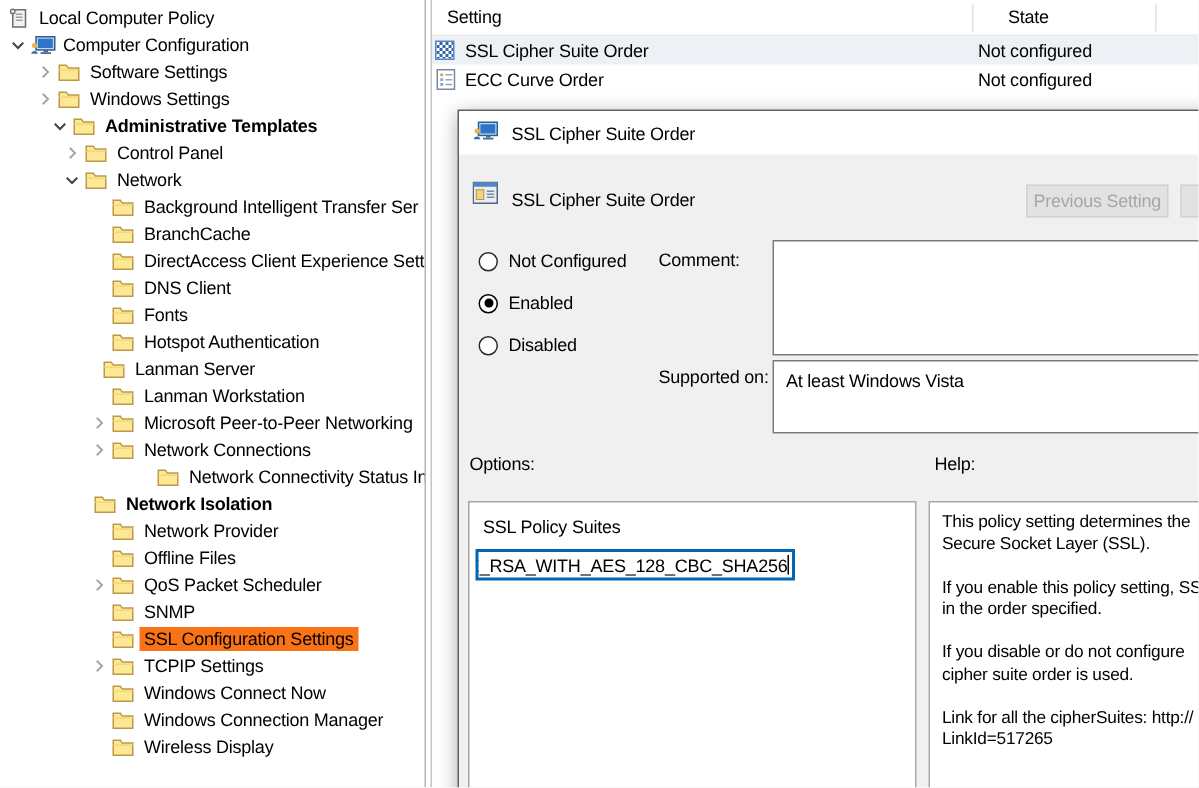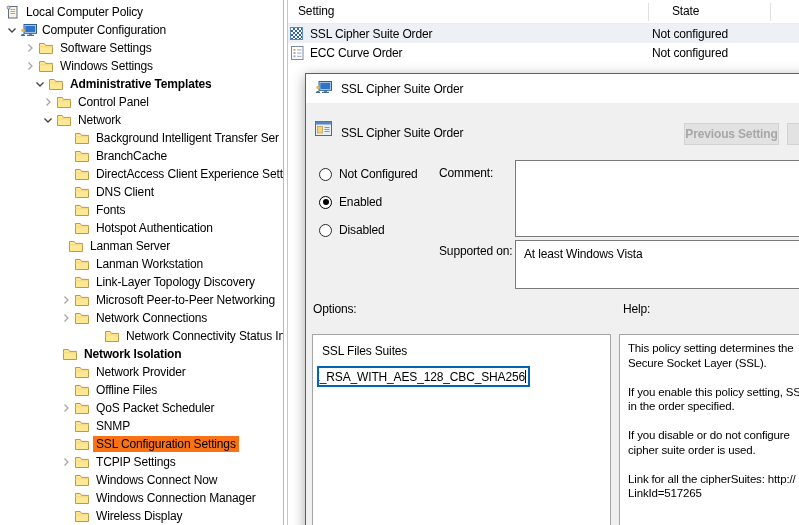--- a/index.html
+++ b/index.html
@@ -35,21 +35,21 @@
   #dialog { position:absolute; left:305px; top:73px; width:558px; height:470px;
             background:#f0f0f0; border:1px solid #5f5f5f; box-shadow:0 3px 12px rgba(0,0,0,.35); }
   #dlg-titlebar { position:absolute; left:0; top:0; right:0; height:29px; background:#fff;
                   display:flex; align-items:center; padding-left:9px; }
   #dlg-title { margin-left:8px; }
   #dlg-hdr-icon { position:absolute; left:9px; top:47px; }
   #dlg-hdr-label { position:absolute; left:35px; top:52px; }
   .btn { position:absolute; height:22px; display:flex; align-items:center; justify-content:center;
          font-size:12px; overflow:hidden; white-space:nowrap; }
   .btn.disabled { background:#e2e2e2; border:1px solid #d2d2d2; color:#a7a7a7; }
-  #prev-btn { left:378px; top:49px; width:95px;font-weight:bold; }
+  #prev-btn { left:378px; top:49px; width:95px; }
   #next-btn { left:481px; top:49px; width:73px; }
 
   .radio-row { position:absolute; left:13px; height:16px; display:flex; align-items:center; gap:7px; cursor:default; }
   .rdot { width:13px; height:13px; border:1px solid #2b2b2b; border-radius:50%; background:#fff;
           display:flex; align-items:center; justify-content:center; }
   .radio-row.sel .rdot { border-color:#000; }
   .radio-row.sel .rdot::after { content:""; width:6px; height:6px; border-radius:50%; background:#000; }
 
   #comment-label { position:absolute; left:133px; top:92px; }
   #comment-box { position:absolute; left:209px; top:86px; width:346px; height:77px; background:#fff;
@@ -248,30 +248,20 @@
       </div>
       <div class="tree-row" style="padding-left: 58px;">
         <span class="chev"></span>
         <span class="ticon">
           <svg width="16" height="16" viewBox="0 0 16 16">
             <path d="M1.5 13.5V3.5h4.7l1.4 1.9h6.9v8.1z" fill="#fde893" stroke="#bd984a"></path>
             <path d="M1.5 6.8h13" stroke="#f4d77c" stroke-width="1" fill="none"></path>
           </svg>
         </span>
         <span class="tlbl">Lanman Workstation</span>
-      </div>
-      <div class="tree-row" style="padding-left: 58px;">
-        <span class="chev"></span>
-        <span class="ticon">
-          <svg width="16" height="16" viewBox="0 0 16 16">
-            <path d="M1.5 13.5V3.5h4.7l1.4 1.9h6.9v8.1z" fill="#fde893" stroke="#bd984a"></path>
-            <path d="M1.5 6.8h13" stroke="#f4d77c" stroke-width="1" fill="none"></path>
-          </svg>
-        </span>
-        <span class="tlbl">Link-Layer Topology Discovery</span>
       </div>
       <div class="tree-row" style="padding-left: 58px;">
         <span class="chev">
           <svg width="16" height="16" viewBox="0 0 16 16">
             <path d="M6.5 4.5 10 8l-3.5 3.5" fill="none" stroke="#a6a6a6" stroke-width="1.3"></path>
           </svg>
         </span>
         <span class="ticon">
           <svg width="16" height="16" viewBox="0 0 16 16">
             <path d="M1.5 13.5V3.5h4.7l1.4 1.9h6.9v8.1z" fill="#fde893" stroke="#bd984a"></path>
@@ -476,21 +466,21 @@
 
     <span id="supported-label">Supported on:</span>
     <div id="supported-box">
       <span>At least Windows Vista</span>
     </div>
 
     <span id="options-label">Options:</span>
     <span id="help-label">Help:</span>
 
     <div id="options-box">
-      <span id="cipher-field-label">SSL Files Suites</span>
+      <span id="cipher-field-label">SSL Policy Suites</span>
       <div id="cipher-input">
         <span>CDHE_RSA_WITH_AES_128_CBC_SHA256</span>
         <span id="cipher-caret"></span>
       </div>
     </div>
 
     <div id="help-box">
         <div class="help-line">This policy setting determines the </div>
         <div class="help-line">Secure Socket Layer (SSL).</div>
         <div class="help-line">&nbsp;</div>

